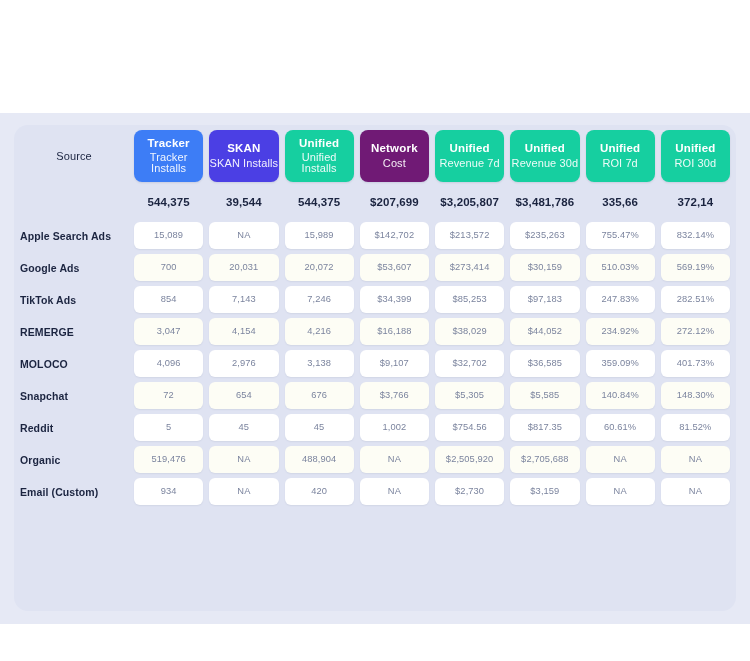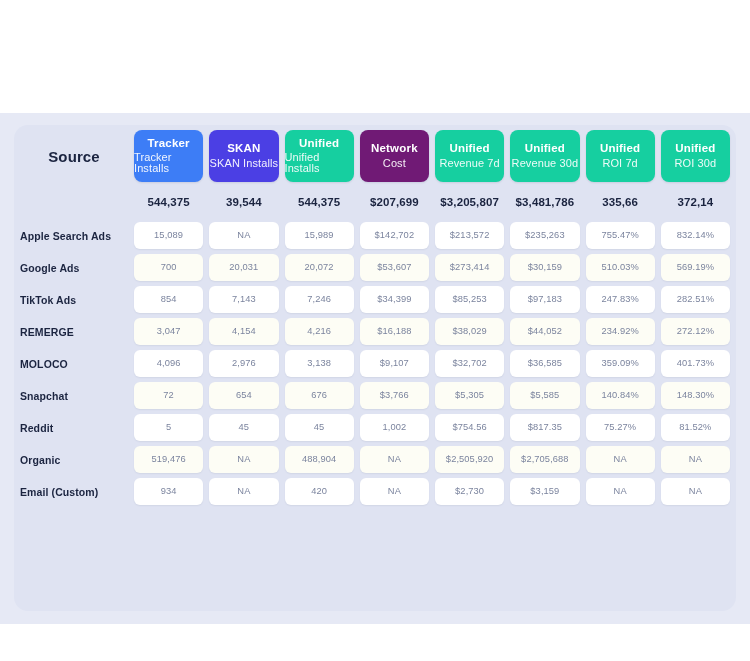--- a/index.html
+++ b/index.html
@@ -43,20 +43,21 @@
   .hdr-cell { height: 52px; }
   .card {
     height: 52px;
     border-radius: 8px;
     display: flex;
     flex-direction: column;
     align-items: center;
     justify-content: center;
     gap: 3px;
     box-shadow: 0 1px 2px rgba(40,50,90,.12);
+    text-align: center;
   }
   .card .t {
     font-size: 11.5px;
     font-weight: bold;
     color: #ffffff;
     letter-spacing: .2px;
     line-height: 1;
   }
   .card .s {
     font-size: 11px;
@@ -64,22 +65,22 @@
     opacity: .92;
     line-height: 1;
     letter-spacing: .1px;
   }
   .blue   { background: #3d7df6; }
   .indigo { background: #4b3fe4; }
   .teal   { background: #16cfa0; }
   .orange { background: #701a75; }
 
   .src-head {
-    font-size: 15px;
-    font-weight: bold;
+    font-size: 11px;
+    font-weight: normal;
     color: #1b2440;
     padding-left: 12px;
     letter-spacing: .1px;
   }
 
   
   .tot-row td { height: 30px; }
   .tot {
     text-align: center;
     font-size: 11.5px;
@@ -370,21 +371,21 @@
             <td>
               <div class="cell">1,002</div>
             </td>
             <td>
               <div class="cell">$754.56</div>
             </td>
             <td>
               <div class="cell">$817.35</div>
             </td>
             <td>
-              <div class="cell">75.27%</div>
+              <div class="cell">60.61%</div>
             </td>
             <td>
               <div class="cell">81.52%</div>
             </td>
           </tr>
           <tr class="alt">
             <td class="rowlabel">Organic</td>
             <td>
               <div class="cell">519,476</div>
             </td>

